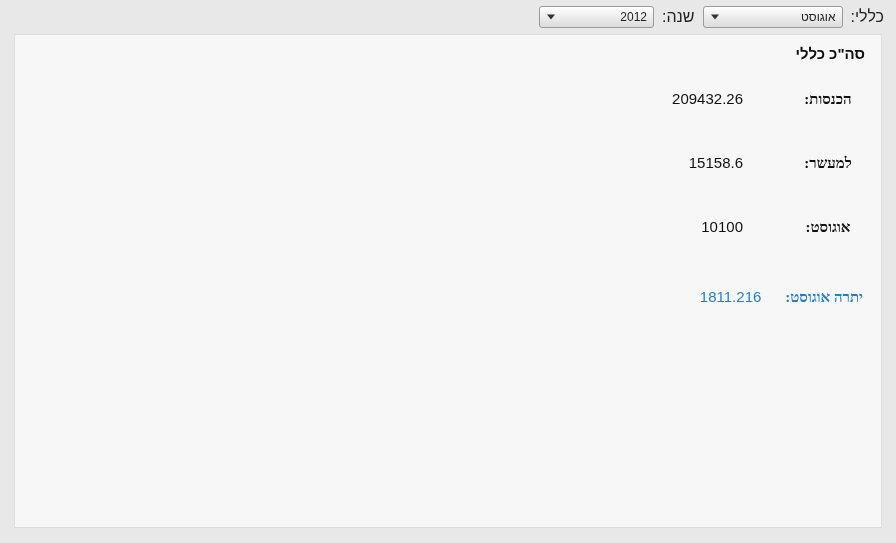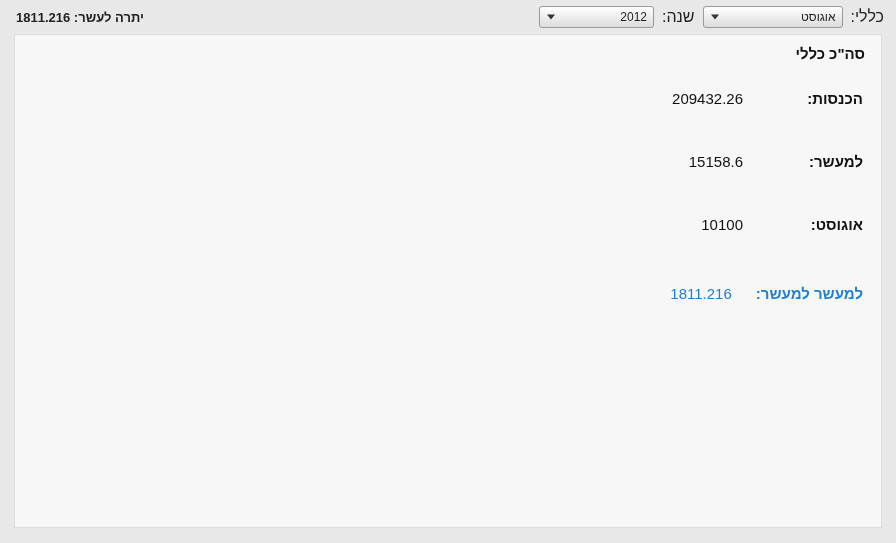--- a/index.html
+++ b/index.html
@@ -84,21 +84,21 @@
   }
   .row {
     display: flex;
     gap: 50px;
     align-items: baseline;
     margin-bottom: 46px;
     font-size: 15px;
     font-weight: bold;
     color: #111;
   }
-  .row .label { width: 70px; text-align: right; }
+  .row .label { width: 70px; text-align: center; font-family: Liberation Serif, serif; }
   .row .value { font-weight: normal; }
   .row.highlight .label,
   .row.highlight .value {
     color: #1e7fd6;
   }
   .row.highlight {
     margin-top: 52px;
     gap: 24px;
   }
   .row.highlight .label { width: auto; }
@@ -113,39 +113,35 @@
       <option>אוגוסט</option>
     </select>
   </span>
   <span class="lbl">שנה:</span>
   <span class="select-wrap">
     <select id="year-select">
       <option>2012</option>
     </select>
   </span>
   <span class="spacer"></span>
-  <span class="tithe-balance">
-    <span>יתרה לעשר:</span>
-    <span>1811.216</span>
-  </span>
 </div>
 
 <div class="panel">
   <div class="panel-title">סה"כ כללי</div>
   <div class="rows">
     <div class="row">
       <span class="label">הכנסות:</span>
       <span class="value">209432.26</span>
     </div>
     <div class="row">
       <span class="label">למעשר:</span>
       <span class="value">15158.6</span>
     </div>
     <div class="row">
       <span class="label">אוגוסט:</span>
       <span class="value">10100</span>
     </div>
     <div class="row highlight">
-      <span class="label">למעשר למעשר:</span>
+      <span class="label">יתרה אוגוסט:</span>
       <span class="value">1811.216</span>
     </div>
   </div>
 </div>
 
 </body></html>

